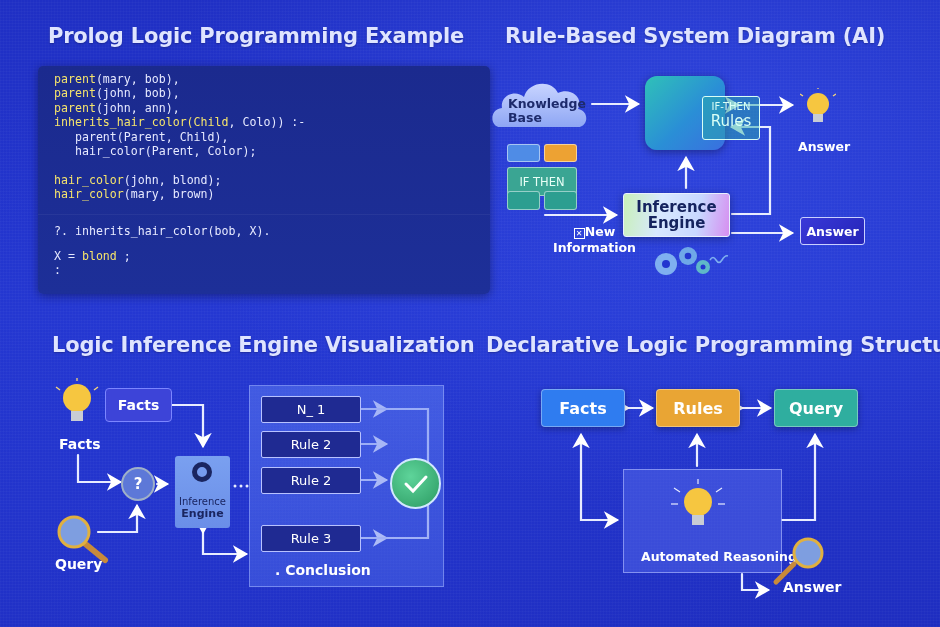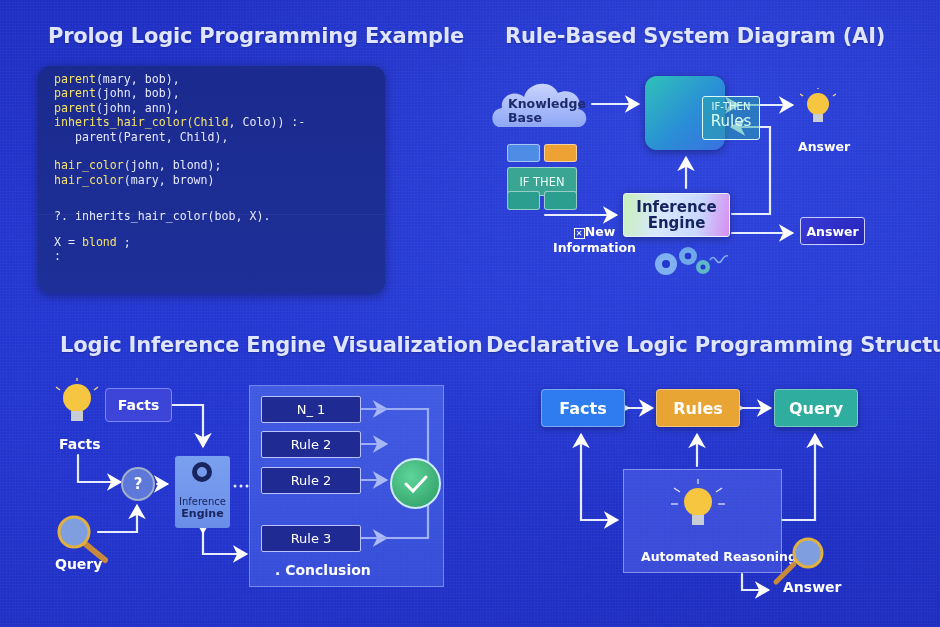--- a/index.html
+++ b/index.html
@@ -21,23 +21,23 @@
     pointer-events: none;
   }
   .abs { position: absolute; }
   .title {
     position: absolute; font-family: "DejaVu Sans", sans-serif; font-weight: bold;
     font-size: 21px; color: #dfe4ff; white-space: nowrap; letter-spacing: -0.2px;
     text-shadow: 0 1px 2px rgba(0,0,0,0.25);
   }
   
   .code-panel {
-    position: absolute; left: 38px; top: 66px; width: 347px; height: 228px;
+    position: absolute; left: 38px; top: 66px; width: 452px; height: 228px;
     background: linear-gradient(180deg, #1b2a8e 0%, #1d2f98 100%);
-    border-radius: 12px; box-shadow: 0 2px 10px rgba(0,0,0,0.35);
+    border-radius: 5px; box-shadow: 0 2px 10px rgba(0,0,0,0.35);
     padding: 6px 16px;
     font-family: "DejaVu Sans Mono", monospace; font-size: 11.6px; line-height: 14.4px;
     color: #e6e9ff;
   }
   .code-line { white-space: pre; height: 14.4px; }
   .kw { color: #f4e36c; }
   .gap { height: 14.4px; }
   .gap2 { height: 22px; }
   .code-sep { position: absolute; left: 0; right: 0; top: 148px; height: 1px; background: rgba(255,255,255,0.05); }
   .lbl { position: absolute; font-weight: bold; color: #ffffff; white-space: nowrap; font-size: 13px; text-align: center; }
@@ -107,30 +107,31 @@
   .reason-panel {
     position: absolute; left: 623px; top: 469px; width: 159px; height: 104px;
     background: rgba(90,110,240,0.45); border: 1px solid rgba(180,190,255,0.6);
   }
 </style>
 </head>
 <body>
 
 <div class="title" style="left:48px; top:24px;">Prolog Logic Programming Example</div>
 <div class="title" style="left:505px; top:24px;">Rule-Based System Diagram (AI)</div>
-<div class="title" style="left:60px; top:333px;">Logic Inference Engine Visualization</div>
+<div class="title" style="left:52px; top:333px;">Logic Inference Engine Visualization</div>
 <div class="title" style="left:486px; top:333px;">Declarative Logic Programming Structure</div>
 
 <div class="code-panel">
   <div class="code-sep"></div>
   <div class="code-line"><span class="kw">parent</span><span>(mary, bob),</span></div>
   <div class="code-line"><span class="kw">parent</span><span>(john, bob),</span></div>
   <div class="code-line"><span class="kw">parent</span><span>(john, ann),</span></div>
   <div class="code-line"><span class="kw">inherits_hair_color(</span><span class="kw">Child</span><span>, Colo)) :-</span></div>
   <div class="code-line">   parent(Parent, Child),</div>
+  <div class="code-line">   hair_color(Parent, Color);</div>
   <div class="gap"></div>
   <div class="code-line"><span class="kw">hair_color</span><span>(john, blond);</span></div>
   <div class="code-line"><span class="kw">hair_color</span><span>(mary, brown)</span></div>
   <div class="gap2"></div>
   <div class="code-line">?. inherits_hair_color(bob, X).</div>
   <div style="height:11px"></div>
   <div class="code-line"><span>X = </span><span class="kw">blond</span><span> ;</span></div>
   <div class="code-line">:</div>
 </div>
 

